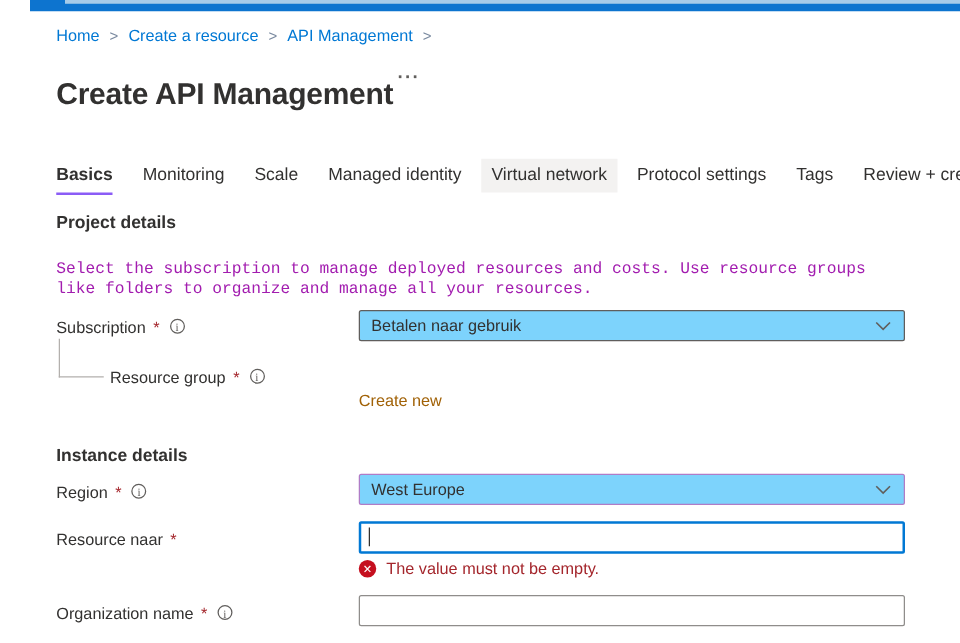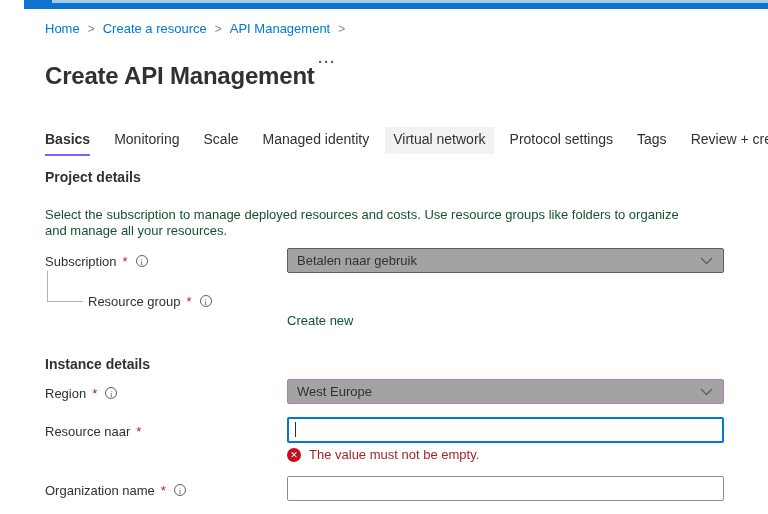--- a/index.html
+++ b/index.html
@@ -24,42 +24,42 @@
   .more-options{position:absolute;left:294px;top:53px;color:#605e5c;font-size:15px;font-weight:bold;letter-spacing:1px;cursor:pointer;}
 
   
   .tabs{position:absolute;left:21px;top:127px;display:flex;gap:24px;font-size:14px;color:#323130;align-items:flex-start;}
   .tab{padding:4px 0 7px;cursor:pointer;white-space:nowrap;}
   .tab.active{font-weight:bold;border-bottom:2px solid #8b5cf6;}
   .tab.hovered{background:#f3f2f1;padding:4px 8px 7px;margin:0 -8px;}
 
   
   .section-heading{position:absolute;left:21px;font-size:14px;font-weight:bold;color:#323130;}
-  .section-desc{position:absolute;left:21px;top:194px;width:655px;font-size:13px;line-height:16px;color:#14532d;}
+  .section-desc{position:absolute;left:21px;top:194px;width:655px;font-size:13px;line-height:16px;color:#a21caf;font-family:Liberation Mono, monospace;}
 
   
   .field-label{position:absolute;display:flex;align-items:center;gap:5px;font-size:13px;color:#323130;height:16px;}
   .req{color:#a4262c;margin-left:1px;}
   .info-icon{display:inline-block;width:12px;height:12px;border:1px solid #605e5c;border-radius:50%;
     color:#605e5c;font-size:9px;line-height:12px;text-align:center;box-sizing:border-box;margin-left:3px;
     font-family:"Liberation Serif",serif;cursor:pointer;}
 
   
   .dropdown{position:absolute;left:263px;width:437px;height:25px;box-sizing:border-box;
-    border:1px solid #605e5c;border-radius:2px;background:#a3a3a3;display:flex;align-items:center;
+    border:1px solid #605e5c;border-radius:2px;background:#7dd3fc;display:flex;align-items:center;
     padding:0 30px 0 9px;font-size:13px;color:#323130;cursor:pointer;}
   .dropdown.changed{border-color:#b07cc6;}
   .chevron{position:absolute;right:10px;top:8px;}
   .text-input{position:absolute;left:263px;width:437px;height:25px;box-sizing:border-box;
     border:1px solid #8f8d8b;border-radius:2px;background:#fff;padding:0 9px;font-size:13px;
     color:#323130;font-family:"Liberation Sans","DejaVu Sans",sans-serif;outline:none;}
   .text-input.focused{border:2px solid #0078d4;}
   .caret{position:absolute;left:271px;width:1px;height:15px;background:#323130;}
 
-  .link{position:absolute;left:263px;font-size:13px;color:#14532d;cursor:pointer;text-align:center;}
+  .link{position:absolute;left:263px;font-size:13px;color:#a16207;cursor:pointer;text-align:center;}
 
   
   .connector{position:absolute;left:23px;top:271px;width:35px;height:30px;
     border-left:1px solid #b3b0ad;border-bottom:1px solid #b3b0ad;}
 
   
   .error-row{position:absolute;left:263px;top:447px;display:flex;align-items:center;gap:8px;}
   .error-icon{width:14px;height:14px;border-radius:50%;background:#c50f1f;color:#ffffff;
     font-size:9px;line-height:14px;text-align:center;font-weight:bold;}
   .error-text{font-size:13px;color:#a4262c;}

